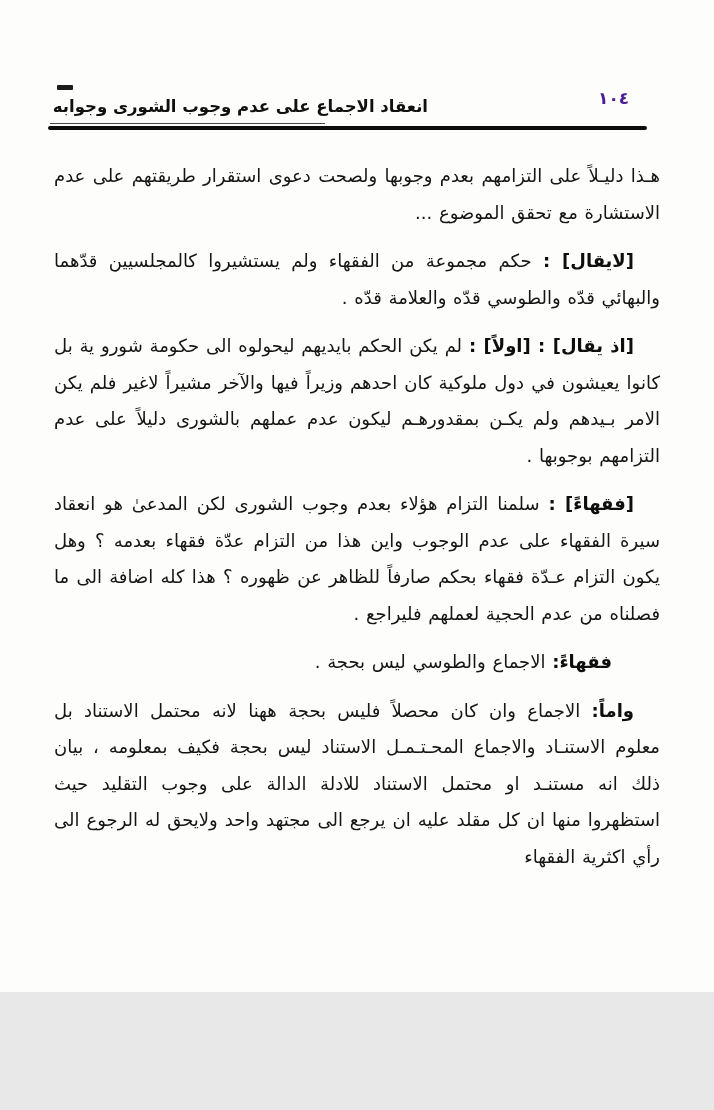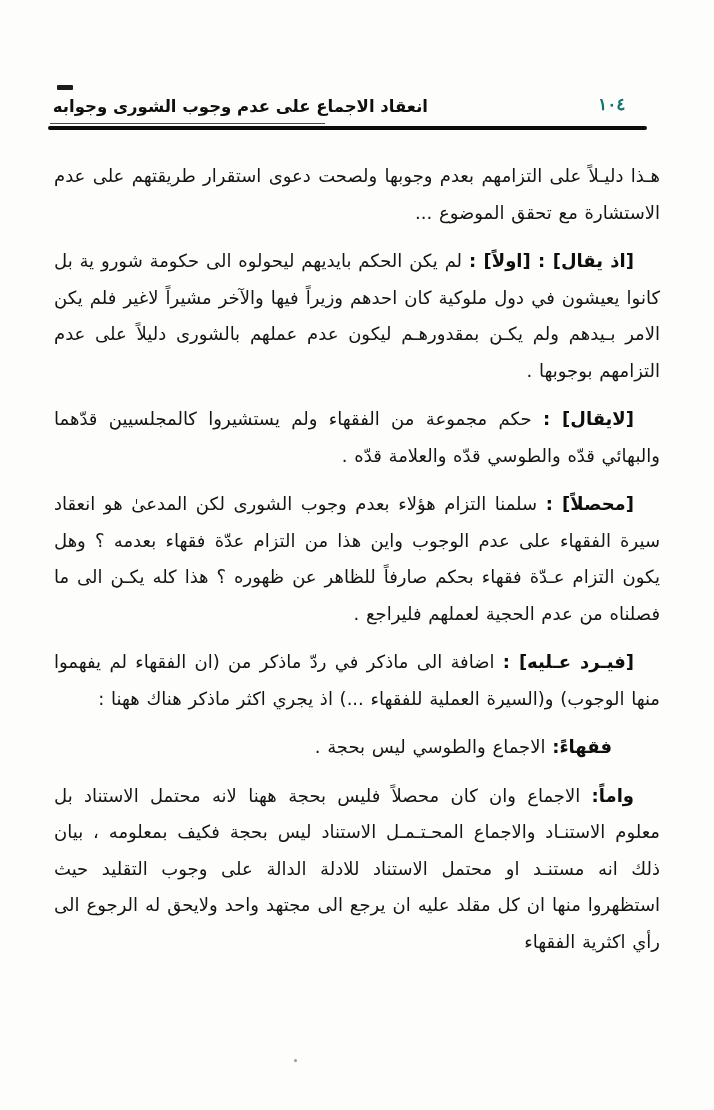--- a/index.html
+++ b/index.html
@@ -3,21 +3,21 @@
 <meta charset="utf-8">
 <style>
   html, body {
     margin: 0;
     padding: 0;
     background: #e8e8e8;
   }
   .page {
     position: relative;
     width: 714px;
-    height: 1110px;
+    height: 992px;
     margin: 0 auto;
     background: #fdfdfb;
     overflow: hidden;
     font-family: "DejaVu Sans", sans-serif;
     color: #151515;
   }
   
   .header-title {
     position: absolute;
     top: 97px;
@@ -25,28 +25,27 @@
     width: 345px;
     direction: rtl;
     font-size: 16.5px;
     font-weight: bold;
     letter-spacing: 0.2px;
     white-space: nowrap;
     color: #101010;
   }
   .page-number {
     position: absolute;
-    top: 94px;
+    top: 88px;
     left: 598px;
     direction: rtl;
     font-size: 17px;
     font-weight: bold;
     letter-spacing: 3px;
-    color: #0f766e;
-    font-family: Liberation Serif, serif;
+    color: #4c1d95;
   }
   .rule-thin {
     position: absolute;
     top: 123px;
     left: 50px;
     width: 275px;
     height: 1px;
     background: #4a4a4a;
   }
   .rule-thick {
@@ -112,27 +111,26 @@
   <div class="rule-thin"></div>
   <div class="rule-thick"></div>
 
   <div class="speck-top"></div>
   <div class="speck-bottom"></div>
 
   <div class="content">
 
     <p><span class="para-lead"></span><span>هـذا دليـلاً على التزامهم بعدم وجوبها ولصحت دعوى استقرار طريقتهم على عدم الاستشارة مع تحقق الموضوع ...</span></p>
 
+    <p class="indent"><span class="para-lead">[لايقال] :</span><span> حكم مجموعة من الفقهاء ولم يستشيروا كالمجلسيين قدّهما والبهائي قدّه والطوسي قدّه والعلامة قدّه .</span></p>
+
     <p class="indent"><span class="para-lead">[اذ يقال] : [اولاً] :</span><span> لم يكن الحكم بايديهم ليحولوه الى حكومة شورو ية بل كانوا يعيشون في دول ملوكية كان احدهم وزيراً فيها والآخر مشيراً لاغير فلم يكن الامر بـيدهم ولم يكـن بمقدورهـم ليكون عدم عملهم بالشورى دليلاً على عدم التزامهم بوجوبها .</span></p>
 
-    <p class="indent"><span class="para-lead">[لايقال] :</span><span> حكم مجموعة من الفقهاء ولم يستشيروا كالمجلسيين قدّهما والبهائي قدّه والطوسي قدّه والعلامة قدّه .</span></p>
-
-    <p class="indent"><span class="para-lead">[محصلاً] :</span><span> سلمنا التزام هؤلاء بعدم وجوب الشورى لكن المدعىٰ هو انعقاد سيرة الفقهاء على عدم الوجوب واين هذا من التزام عدّة فقهاء بعدمه ؟ وهل يكون التزام عـدّة فقهاء بحكم صارفاً للظاهر عن ظهوره ؟ هذا كله يكـن الى ما فصلناه من عدم الحجية لعملهم فليراجع .</span></p>
+    <p class="indent"><span class="para-lead">[فقهاءً] :</span><span> سلمنا التزام هؤلاء بعدم وجوب الشورى لكن المدعىٰ هو انعقاد سيرة الفقهاء على عدم الوجوب واين هذا من التزام عدّة فقهاء بعدمه ؟ وهل يكون التزام عـدّة فقهاء بحكم صارفاً للظاهر عن ظهوره ؟ هذا كله اضافة الى ما فصلناه من عدم الحجية لعملهم فليراجع .</span></p>
 
 
-    <p class="indent"><span class="para-lead">[فيـرد عـليه] :</span><span> اضافة الى ماذكر في ردّ ماذكر من (ان الفقهاء لم يفهموا منها الوجوب) و(السيرة العملية للفقهاء ...) اذ يجري اكثر ماذكر هناك ههنا :</span></p>
 
     <p class="deep-indent"><span class="para-lead">فقهاءً:</span><span> الاجماع والطوسي ليس بحجة .</span></p>
 
     <p class="indent"><span class="para-lead">واماً:</span><span> الاجماع وان كان محصلاً فليس بحجة ههنا لانه محتمل الاستناد بل معلوم الاستنـاد والاجماع المحـتـمـل الاستناد ليس بحجة فكيف بمعلومه ، بيان ذلك انه مستنـد او محتمل الاستناد للادلة الدالة على وجوب التقليد حيث استظهروا منها ان كل مقلد عليه ان يرجع الى مجتهد واحد ولايحق له الرجوع الى رأي اكثرية الفقهاء</span></p>
 
   </div>
 </div>
 
 </body></html>

